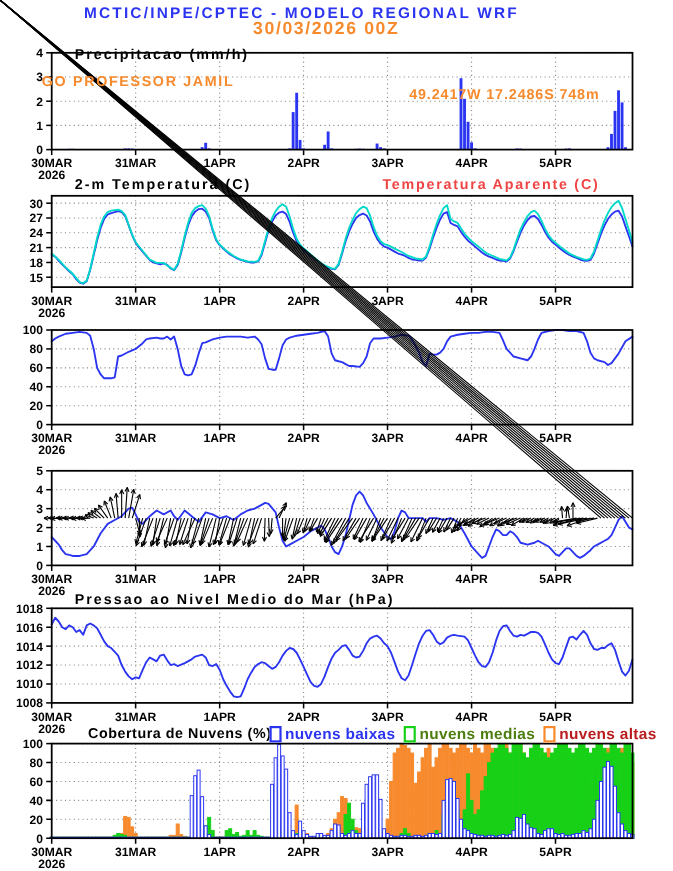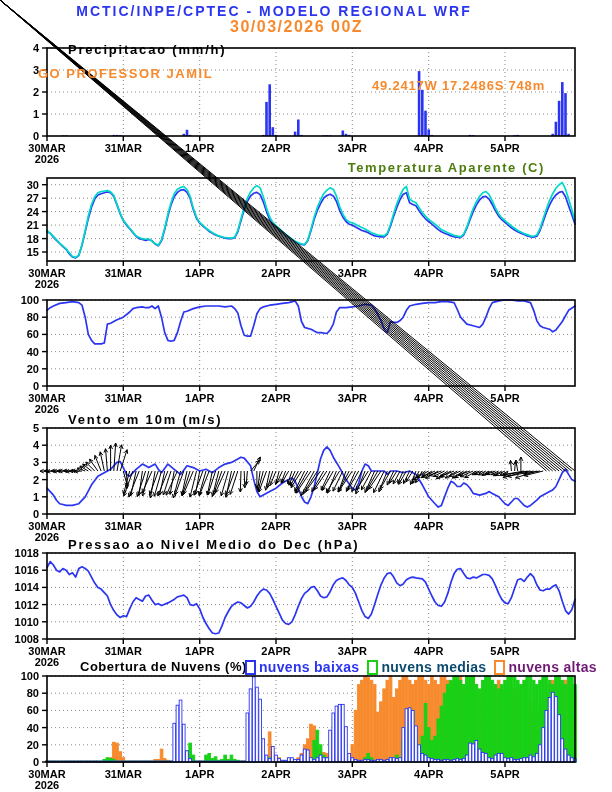--- a/index.html
+++ b/index.html
@@ -1315,30 +1315,30 @@
       </g>
     </svg>
 
   <div class="hdr1" style="color: rgb(43, 53, 241);">MCTIC/INPE/CPTEC - MODELO REGIONAL WRF</div>
   <div class="hdr2a" style="color: rgb(247, 138, 45);">GO PROFESSOR JAMIL</div>
   <div class="hdr2b" style="color: rgb(247, 138, 45);">30/03/2026 00Z</div>
 
   <div class="ptitle" style="top:42px;left:68px">Precipitacao (mm/h)</div>
   <div class="pright" style="top: 34px; right: 67px; color: rgb(247, 138, 45); margin-top: 44px;">49.2417W 17.2486S 748m</div>
 
-  <div class="pright" style="top: 160px; right: 67px; letter-spacing: 1.6px; color: #4d7c0f; text-align: center;">Temperatura Aparente (C)</div>
+  <div class="ptitle" style="top:160px;left:68px">2-m Temperatura (C)</div>
+  <div class="pright" style="top: 160px; right: 67px; letter-spacing: 1.6px; color: #ef4444; text-align: center;">Temperatura Aparente (C)</div>
 
 
-  <div class="ptitle" style="top:412px;left:68px">Vento em 10m (m/s)</div>
 
-  <div class="ptitle" style="top:537px;left:68px">Pressao ao Nivel Medio do Dec (hPa)</div>
+  <div class="ptitle" style="top:537px;left:68px">Pressao ao Nivel Medio do Mar (hPa)</div>
 
   <div class="ptitle" style="top:659px;left:80px;letter-spacing:0.5px">Cobertura de Nuvens (%)</div>
   <div class="legrow">
     <span class="lgsq" style="border-color: rgb(43, 53, 241);"></span>
       <span style="color: rgb(43, 53, 241);">nuvens baixas</span>
     <span class="lgsq" style="border-color: rgb(23, 209, 23);"></span>
-      <span style="color: #0c4a6e;">nuvens medias</span>
+      <span style="color: #4d7c0f;">nuvens medias</span>
     <span class="lgsq" style="border-color: rgb(247, 138, 45);"></span>
-      <span style="color: #701a75;">nuvens altas</span>
+      <span style="color: #b91c1c;">nuvens altas</span>
   </div>
 
 </div>
 
 </body></html>

